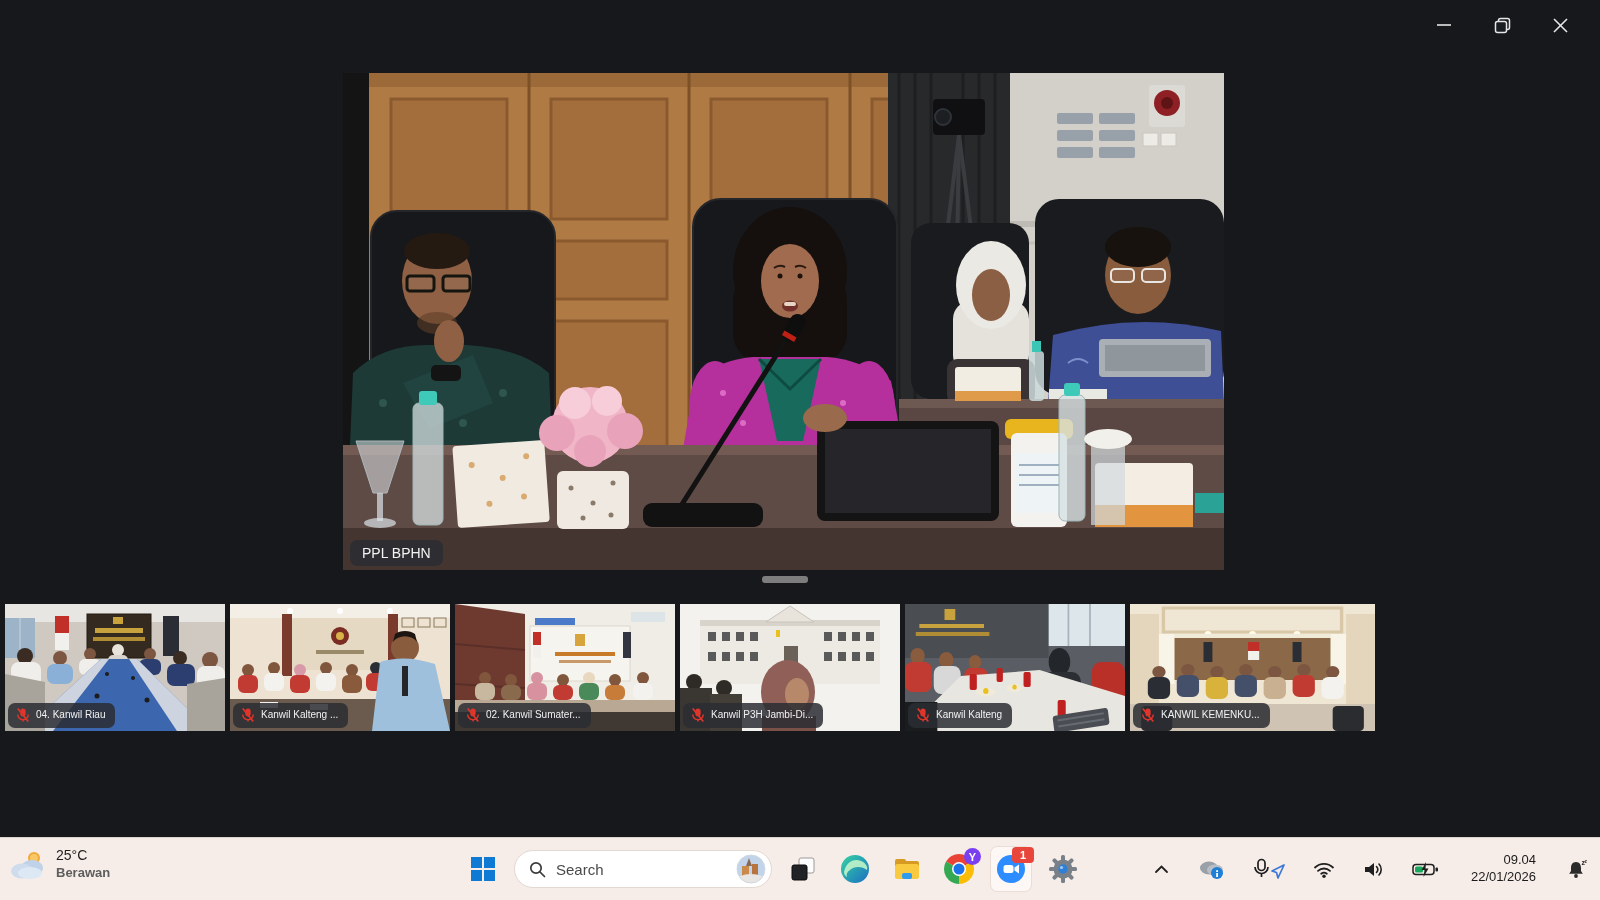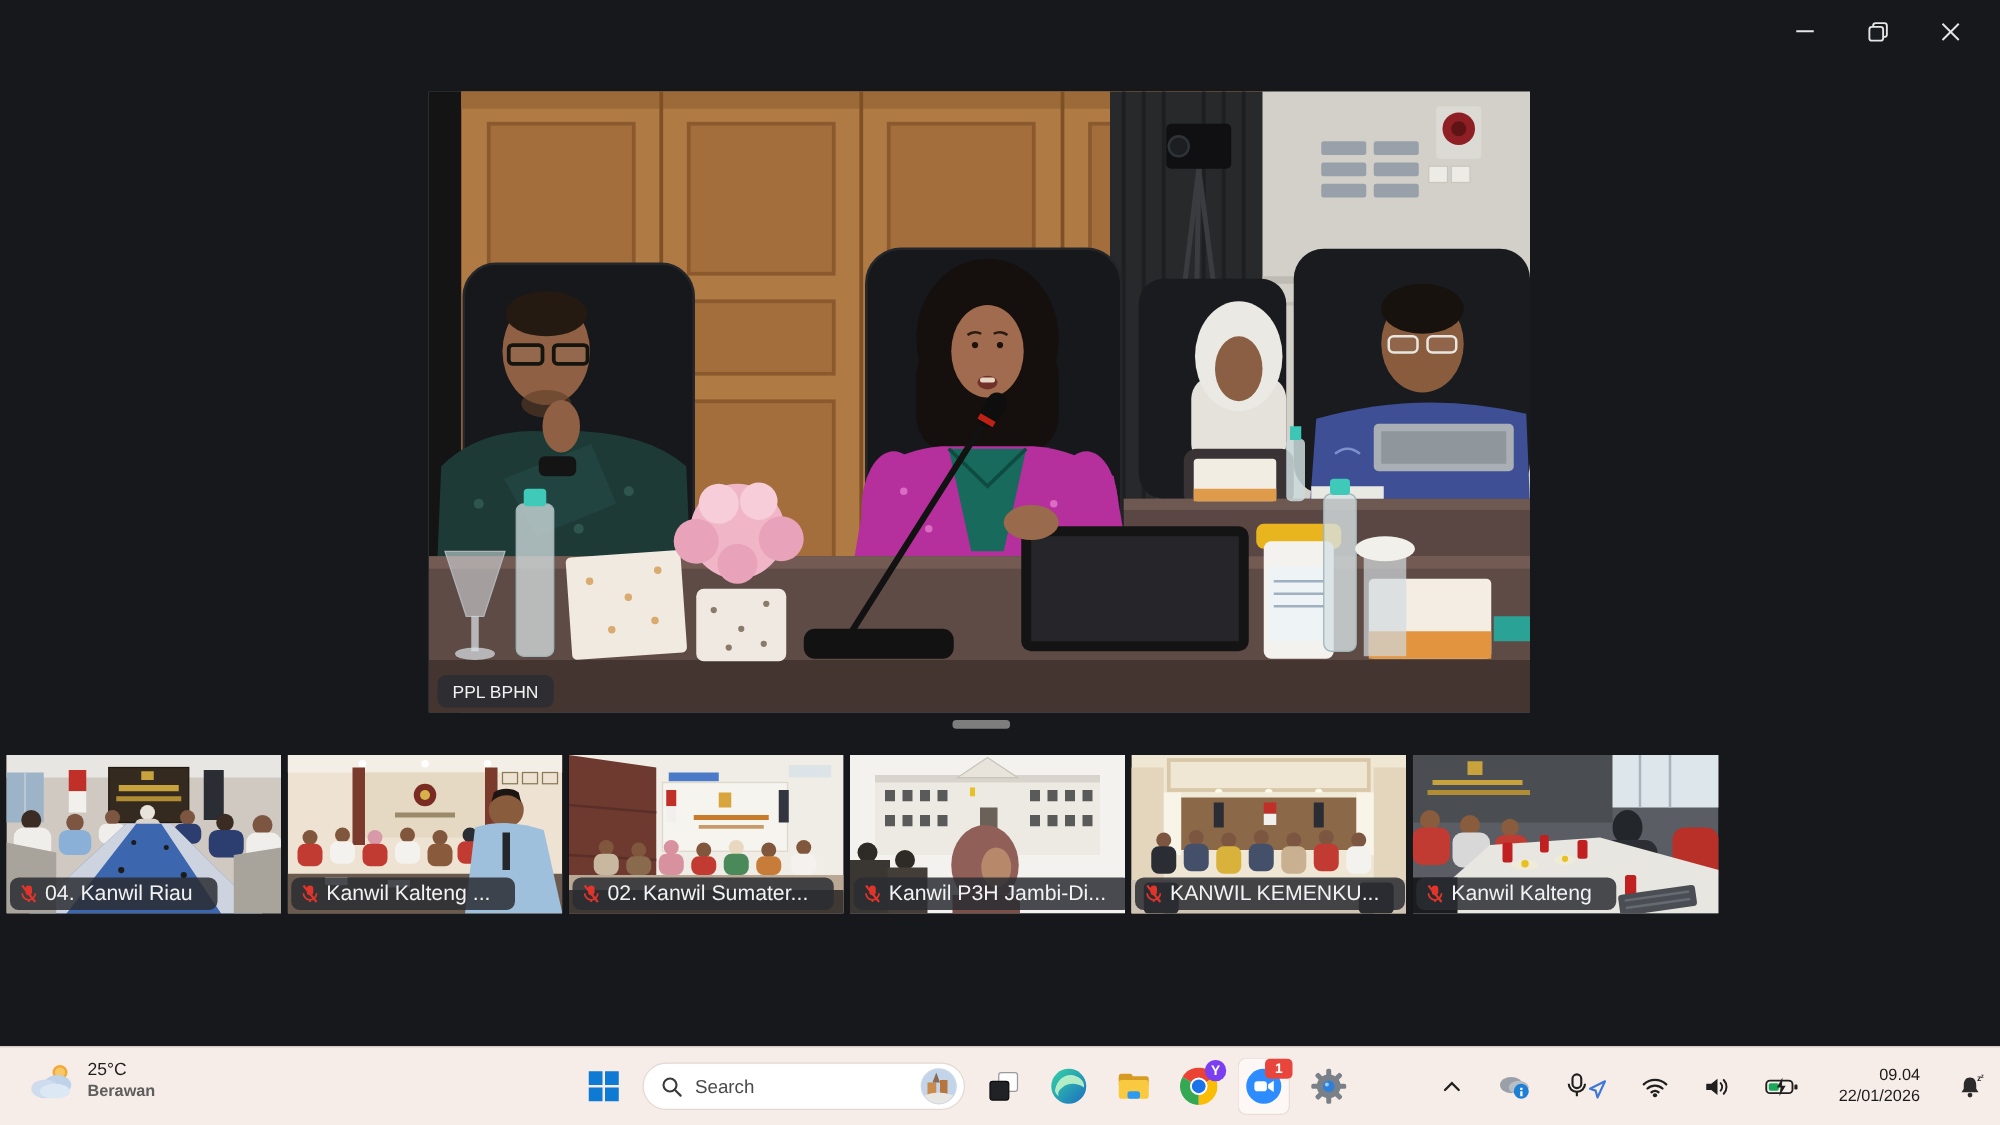--- a/index.html
+++ b/index.html
@@ -12,37 +12,37 @@
   
   .win-controls{position:absolute;top:8px;right:18px;display:flex;gap:14px;z-index:50;}
   .win-btn{width:44px;height:34px;display:flex;align-items:center;justify-content:center;border-radius:6px;cursor:default;}
   .win-btn svg{display:block;}
 
   
   .main-video{position:absolute;left:343px;top:73px;width:881px;height:497px;background:#737373;overflow:hidden;}
   .main-video svg{display:block;width:100%;height:100%;}
   .name-tag{
     position:absolute;display:flex;align-items:center;gap:6px;
-    background:rgba(42,45,50,.85);color:#f2f2f2;font-size:17px;
-    padding:4px 20px 5px 8px;border-radius:7px;white-space:nowrap;line-height:1;
+    background:rgba(42,45,50,.85);color:#f2f2f2;font-size:10px;
+    padding:4px 10px 5px 8px;border-radius:7px;white-space:nowrap;line-height:1;
   }
   .main-video .name-tag{left:7px;bottom:4px;font-size:14px;padding:6px 12px;}
 
   .drag-handle{position:absolute;left:762px;top:576px;width:46px;height:7px;border-radius:3px;background:#7d7d7d;}
 
   
   .filmstrip{position:absolute;left:0;top:604px;width:1600px;height:127px;display:flex;gap:5px;padding-left:5px;overflow:hidden;}
   .thumb{position:relative;width:220px;height:127px;flex:none;background:#000;overflow:hidden;}
   .thumb:last-child{width:245px;}
   .thumb svg.scene{display:block;width:100%;height:100%;}
   .thumb .name-tag{left:3px;bottom:3px;}
 
   
   .taskbar{position:absolute;left:0;bottom:0;width:1600px;height:62px;background:#f7ede8;border-top:1px solid #ddd2cc;}
-  .weather{position:absolute;left:14px;top:7px;display:flex;align-items:center;gap:10px;padding:2px 8px;border-radius:6px;}
+  .weather{position:absolute;left:0;top:7px;display:flex;align-items:center;gap:10px;padding:2px 8px;border-radius:6px;}
   .weather .t1{font-size:14px;color:#1e1e1e;}
   .weather .t2{font-size:13px;color:#5d5d5d;margin-top:2px;font-weight:bold;}
   .tb-center{position:absolute;left:462px;top:0;height:62px;display:flex;align-items:center;gap:10px;}
   .tb-icon{width:42px;height:46px;display:flex;align-items:center;justify-content:center;border-radius:7px;position:relative;}
   .tb-icon.app-active{background:#fdf8f5;box-shadow:inset 0 0 0 1px #e9ddd6;}
   .search-pill{
     height:38px;width:258px;background:#ffffff;border:1px solid #e3d8d2;border-radius:20px;
     display:flex;align-items:center;gap:10px;padding:0 5px 0 14px;box-sizing:border-box;
   }
   .search-pill .ph{font-size:15px;color:#4a4a4a;flex:1;}
@@ -497,20 +497,70 @@
       </g>
     </svg>
     <div class="name-tag">
       <svg width="14" height="16" viewBox="0 0 16 17">
         <rect x="5" y="1" width="6" height="9" rx="3" fill="#e0352b"></rect>
           <path d="M2,8 a6,6 0 0 0 12,0" fill="none" stroke="#e0352b" stroke-width="1.6"></path>
           <line x1="8" y1="14" x2="8" y2="16" stroke="#e0352b" stroke-width="1.6"></line>
           <line x1="2" y1="1" x2="14" y2="16" stroke="#e0352b" stroke-width="2"></line>
       </svg>
       <span>Kanwil P3H Jambi-Di...</span>
+    </div>
+  </div>
+
+  <div class="thumb">
+    <svg class="scene" viewBox="0 0 245 127" preserveAspectRatio="none">
+      <rect width="245" height="127" fill="#5a5d63"></rect>
+      <rect x="0" y="0" width="160" height="54" fill="#4a4d52"></rect>
+      <rect x="160" y="0" width="85" height="42" fill="#dde6ea"></rect>
+      <line x1="182" y1="0" x2="182" y2="42" stroke="#aab4bc" stroke-width="2"></line>
+        <line x1="206" y1="0" x2="206" y2="42" stroke="#aab4bc" stroke-width="2"></line>
+      <rect x="44" y="5" width="12" height="11" fill="#c8a23c"></rect>
+      <rect x="16" y="20" width="72" height="4" fill="#c8a23c"></rect>
+        <rect x="12" y="28" width="82" height="4" fill="#b08c34"></rect>
+      <g>
+        <circle cx="14" cy="52" r="8" fill="#8a5c3e"></circle>
+          <rect x="0" y="58" width="30" height="30" rx="8" fill="#c23b32"></rect>
+        <circle cx="46" cy="56" r="8" fill="#8a5c3e"></circle>
+          <rect x="32" y="62" width="30" height="28" rx="8" fill="#d8d8d8"></rect>
+        <circle cx="78" cy="58" r="7" fill="#8a5c3e"></circle>
+          <rect x="66" y="64" width="26" height="24" rx="7" fill="#c23b32"></rect>
+        <ellipse cx="172" cy="58" rx="12" ry="14" fill="#23262b"></ellipse>
+          <rect x="152" y="68" width="44" height="34" rx="10" fill="#2b2e33"></rect>
+        <rect x="208" y="58" width="37" height="46" rx="10" fill="#b83028"></rect>
+      </g>
+      <polygon points="0,127 62,72 150,66 245,92 245,127" fill="#e8e6e0"></polygon>
+      <g>
+        <rect x="72" y="70" width="8" height="16" rx="2" fill="#c02020"></rect>
+          <rect x="102" y="64" width="7" height="14" rx="2" fill="#c02020"></rect>
+        <rect x="132" y="68" width="8" height="15" rx="2" fill="#c02020"></rect>
+          <rect x="170" y="96" width="9" height="20" rx="2" fill="#c02020"></rect>
+        <ellipse cx="90" cy="88" rx="11" ry="4" fill="#f0ead8"></ellipse>
+          <circle cx="90" cy="87" r="3" fill="#e8c020"></circle>
+        <ellipse cx="122" cy="84" rx="9" ry="4" fill="#f0ead8"></ellipse>
+          <circle cx="122" cy="83" r="2.5" fill="#e8c020"></circle>
+      </g>
+      <g transform="rotate(-8 195 116)">
+        <rect x="165" y="108" width="62" height="17" rx="3" fill="#4a4e54"></rect>
+        <line x1="170" y1="113" x2="222" y2="113" stroke="#666b72" stroke-width="2"></line>
+          <line x1="170" y1="119" x2="222" y2="119" stroke="#666b72" stroke-width="2"></line>
+      </g>
+      <rect x="0" y="98" width="36" height="29" fill="#1a1c1e"></rect>
+    </svg>
+    <div class="name-tag">
+      <svg width="14" height="16" viewBox="0 0 16 17">
+        <rect x="5" y="1" width="6" height="9" rx="3" fill="#e0352b"></rect>
+          <path d="M2,8 a6,6 0 0 0 12,0" fill="none" stroke="#e0352b" stroke-width="1.6"></path>
+          <line x1="8" y1="14" x2="8" y2="16" stroke="#e0352b" stroke-width="1.6"></line>
+          <line x1="2" y1="1" x2="14" y2="16" stroke="#e0352b" stroke-width="2"></line>
+      </svg>
+      <span>Kanwil Kalteng</span>
     </div>
   </div>
 
   <div class="thumb">
     <svg class="scene" viewBox="0 0 220 127" preserveAspectRatio="none">
       <rect width="220" height="127" fill="#efe6d4"></rect>
       <rect x="30" y="4" width="160" height="24" fill="none" stroke="#d8c8a8" stroke-width="3"></rect>
       <circle cx="70" cy="30" r="3" fill="#fffbe8"></circle>
         <circle cx="110" cy="30" r="3" fill="#fffbe8"></circle>
         <circle cx="150" cy="30" r="3" fill="#fffbe8"></circle>
@@ -547,70 +597,20 @@
     <div class="name-tag">
       <svg width="14" height="16" viewBox="0 0 16 17">
         <rect x="5" y="1" width="6" height="9" rx="3" fill="#e0352b"></rect>
           <path d="M2,8 a6,6 0 0 0 12,0" fill="none" stroke="#e0352b" stroke-width="1.6"></path>
           <line x1="8" y1="14" x2="8" y2="16" stroke="#e0352b" stroke-width="1.6"></line>
           <line x1="2" y1="1" x2="14" y2="16" stroke="#e0352b" stroke-width="2"></line>
       </svg>
       <span>KANWIL KEMENKU...</span>
     </div>
   </div>
-
-  <div class="thumb">
-    <svg class="scene" viewBox="0 0 245 127" preserveAspectRatio="none">
-      <rect width="245" height="127" fill="#5a5d63"></rect>
-      <rect x="0" y="0" width="160" height="54" fill="#4a4d52"></rect>
-      <rect x="160" y="0" width="85" height="42" fill="#dde6ea"></rect>
-      <line x1="182" y1="0" x2="182" y2="42" stroke="#aab4bc" stroke-width="2"></line>
-        <line x1="206" y1="0" x2="206" y2="42" stroke="#aab4bc" stroke-width="2"></line>
-      <rect x="44" y="5" width="12" height="11" fill="#c8a23c"></rect>
-      <rect x="16" y="20" width="72" height="4" fill="#c8a23c"></rect>
-        <rect x="12" y="28" width="82" height="4" fill="#b08c34"></rect>
-      <g>
-        <circle cx="14" cy="52" r="8" fill="#8a5c3e"></circle>
-          <rect x="0" y="58" width="30" height="30" rx="8" fill="#c23b32"></rect>
-        <circle cx="46" cy="56" r="8" fill="#8a5c3e"></circle>
-          <rect x="32" y="62" width="30" height="28" rx="8" fill="#d8d8d8"></rect>
-        <circle cx="78" cy="58" r="7" fill="#8a5c3e"></circle>
-          <rect x="66" y="64" width="26" height="24" rx="7" fill="#c23b32"></rect>
-        <ellipse cx="172" cy="58" rx="12" ry="14" fill="#23262b"></ellipse>
-          <rect x="152" y="68" width="44" height="34" rx="10" fill="#2b2e33"></rect>
-        <rect x="208" y="58" width="37" height="46" rx="10" fill="#b83028"></rect>
-      </g>
-      <polygon points="0,127 62,72 150,66 245,92 245,127" fill="#e8e6e0"></polygon>
-      <g>
-        <rect x="72" y="70" width="8" height="16" rx="2" fill="#c02020"></rect>
-          <rect x="102" y="64" width="7" height="14" rx="2" fill="#c02020"></rect>
-        <rect x="132" y="68" width="8" height="15" rx="2" fill="#c02020"></rect>
-          <rect x="170" y="96" width="9" height="20" rx="2" fill="#c02020"></rect>
-        <ellipse cx="90" cy="88" rx="11" ry="4" fill="#f0ead8"></ellipse>
-          <circle cx="90" cy="87" r="3" fill="#e8c020"></circle>
-        <ellipse cx="122" cy="84" rx="9" ry="4" fill="#f0ead8"></ellipse>
-          <circle cx="122" cy="83" r="2.5" fill="#e8c020"></circle>
-      </g>
-      <g transform="rotate(-8 195 116)">
-        <rect x="165" y="108" width="62" height="17" rx="3" fill="#4a4e54"></rect>
-        <line x1="170" y1="113" x2="222" y2="113" stroke="#666b72" stroke-width="2"></line>
-          <line x1="170" y1="119" x2="222" y2="119" stroke="#666b72" stroke-width="2"></line>
-      </g>
-      <rect x="0" y="98" width="36" height="29" fill="#1a1c1e"></rect>
-    </svg>
-    <div class="name-tag">
-      <svg width="14" height="16" viewBox="0 0 16 17">
-        <rect x="5" y="1" width="6" height="9" rx="3" fill="#e0352b"></rect>
-          <path d="M2,8 a6,6 0 0 0 12,0" fill="none" stroke="#e0352b" stroke-width="1.6"></path>
-          <line x1="8" y1="14" x2="8" y2="16" stroke="#e0352b" stroke-width="1.6"></line>
-          <line x1="2" y1="1" x2="14" y2="16" stroke="#e0352b" stroke-width="2"></line>
-      </svg>
-      <span>Kanwil Kalteng</span>
-    </div>
-  </div>
 </div>
 
 <div class="taskbar">
 
   <div class="weather">
     <svg width="38" height="30" viewBox="0 0 38 30">
       <circle cx="26" cy="9" r="6" fill="#f2a93b"></circle>
         <circle cx="26" cy="9" r="4" fill="#f8c766"></circle>
       <ellipse cx="24" cy="19" rx="11" ry="8" fill="#bfd2e8"></ellipse>
       <ellipse cx="14" cy="22" rx="11" ry="7.5" fill="#cfdcee"></ellipse>

